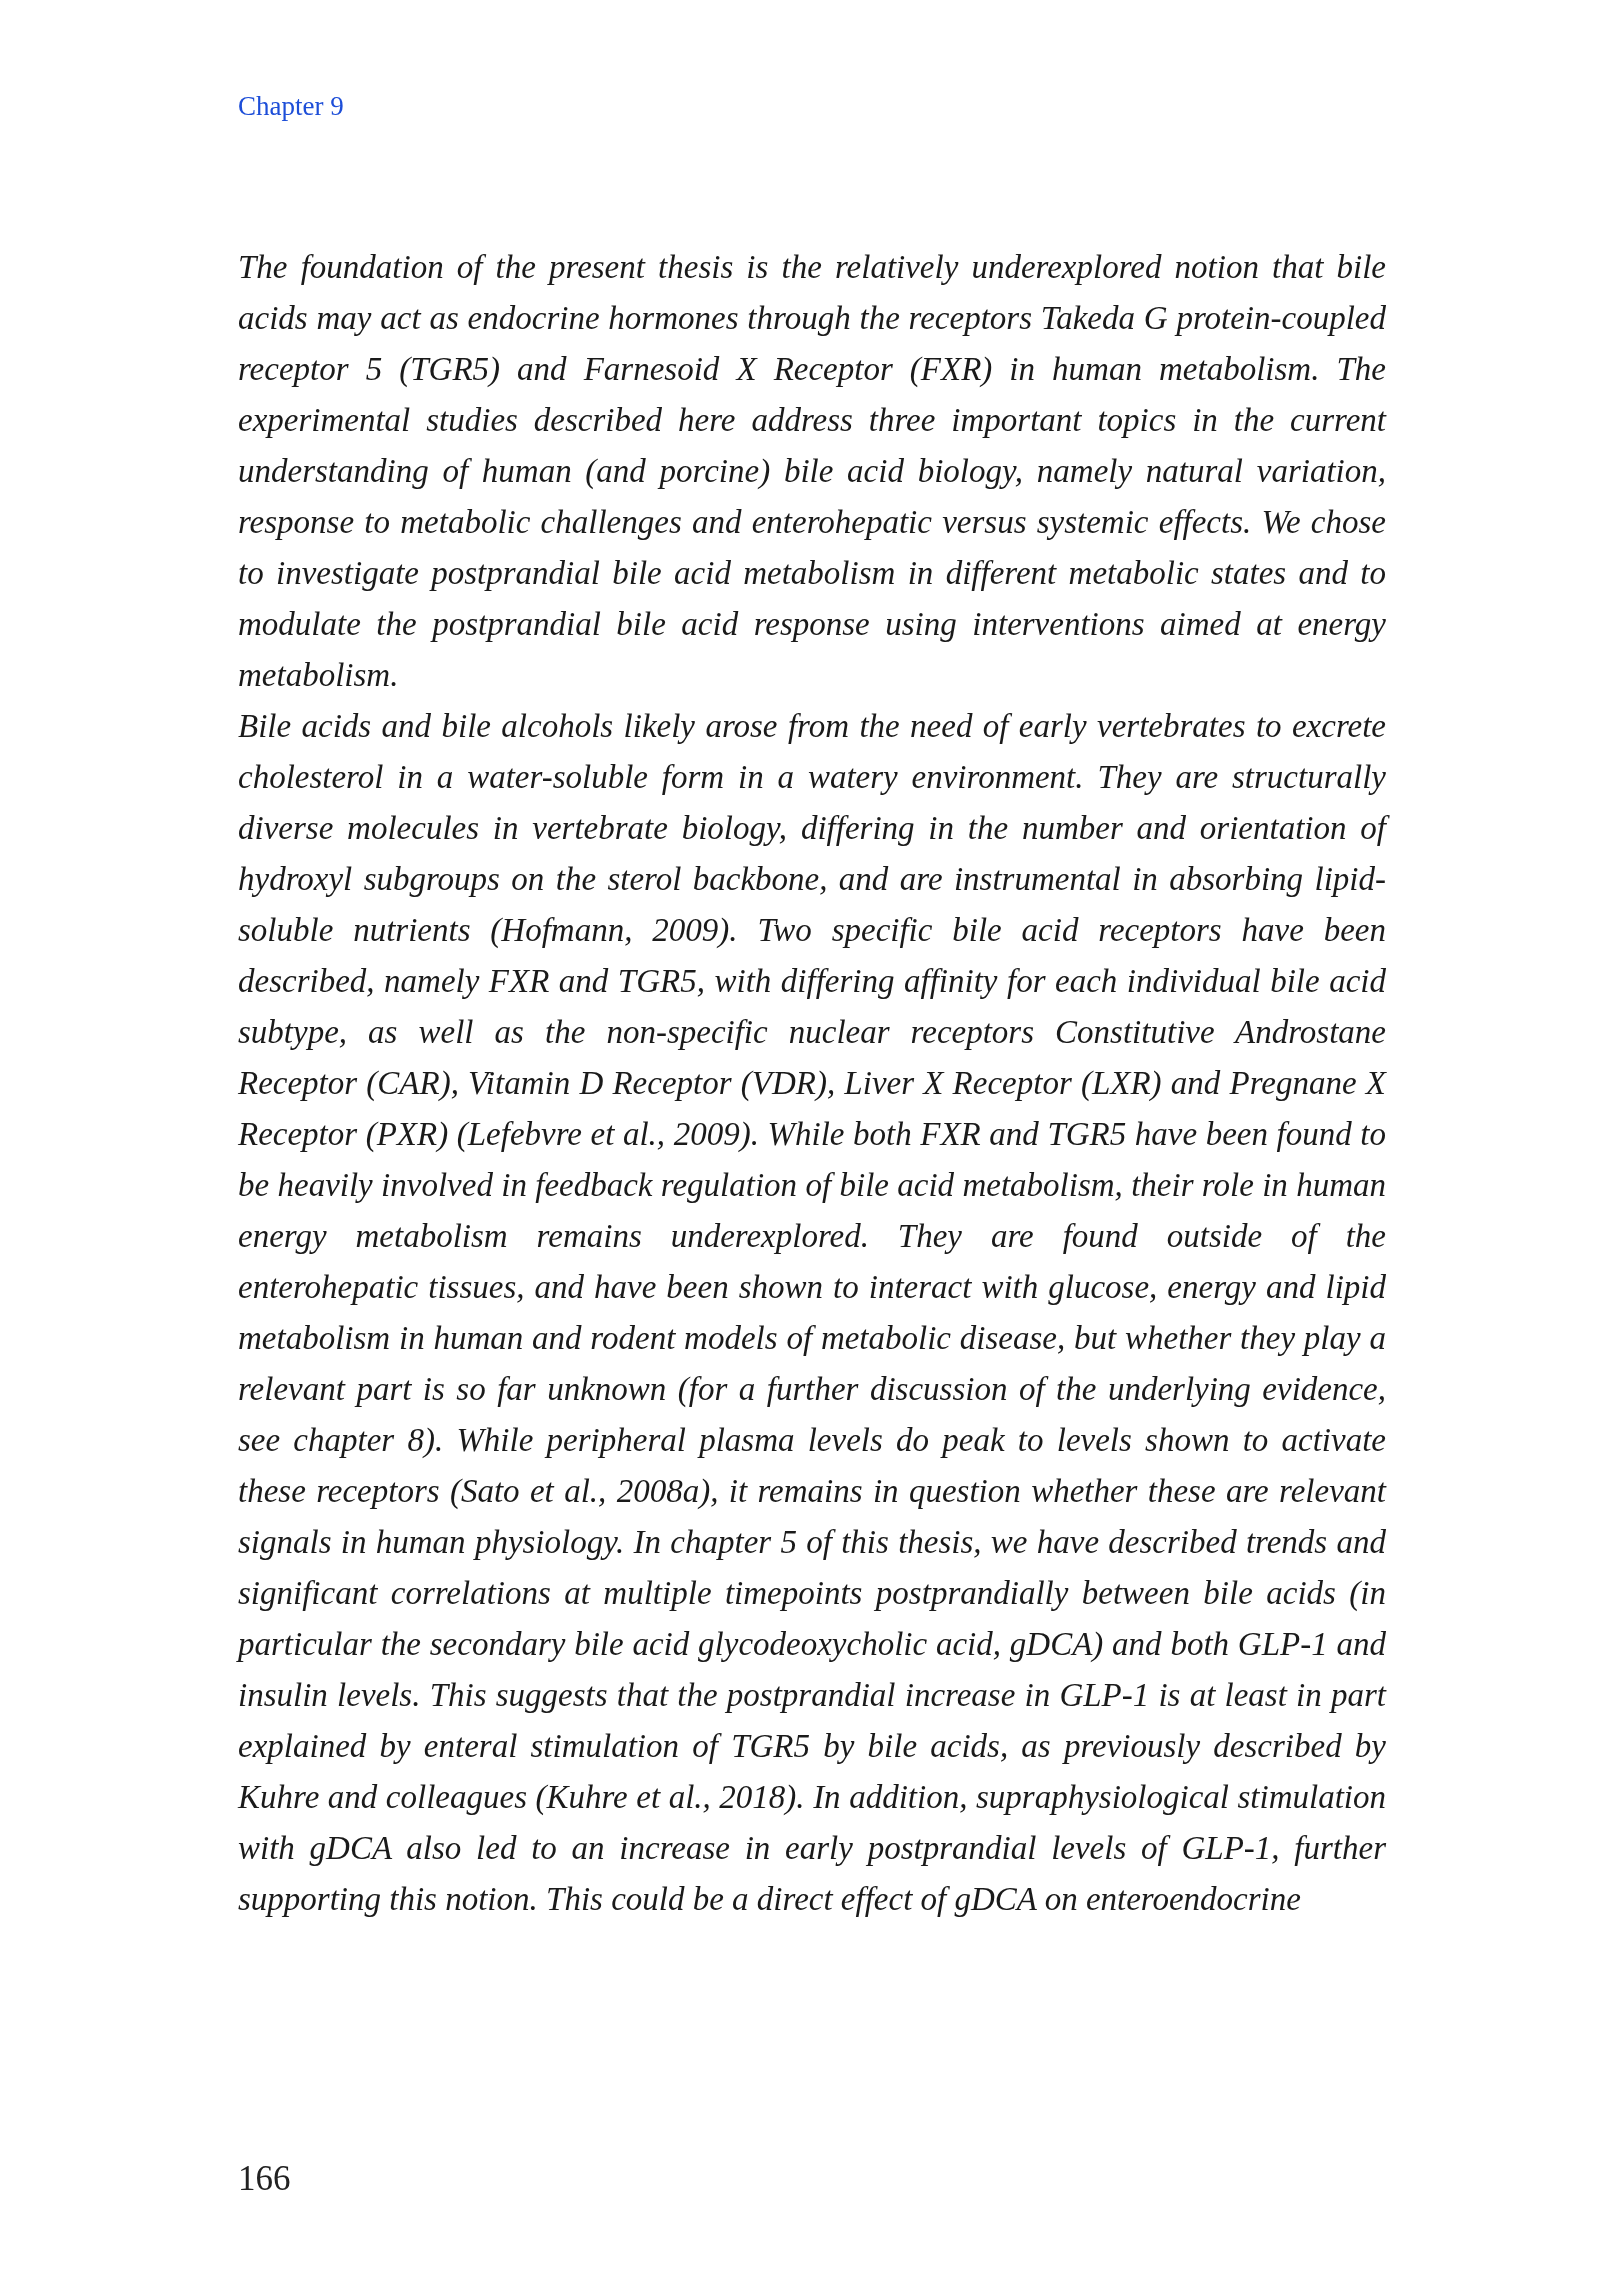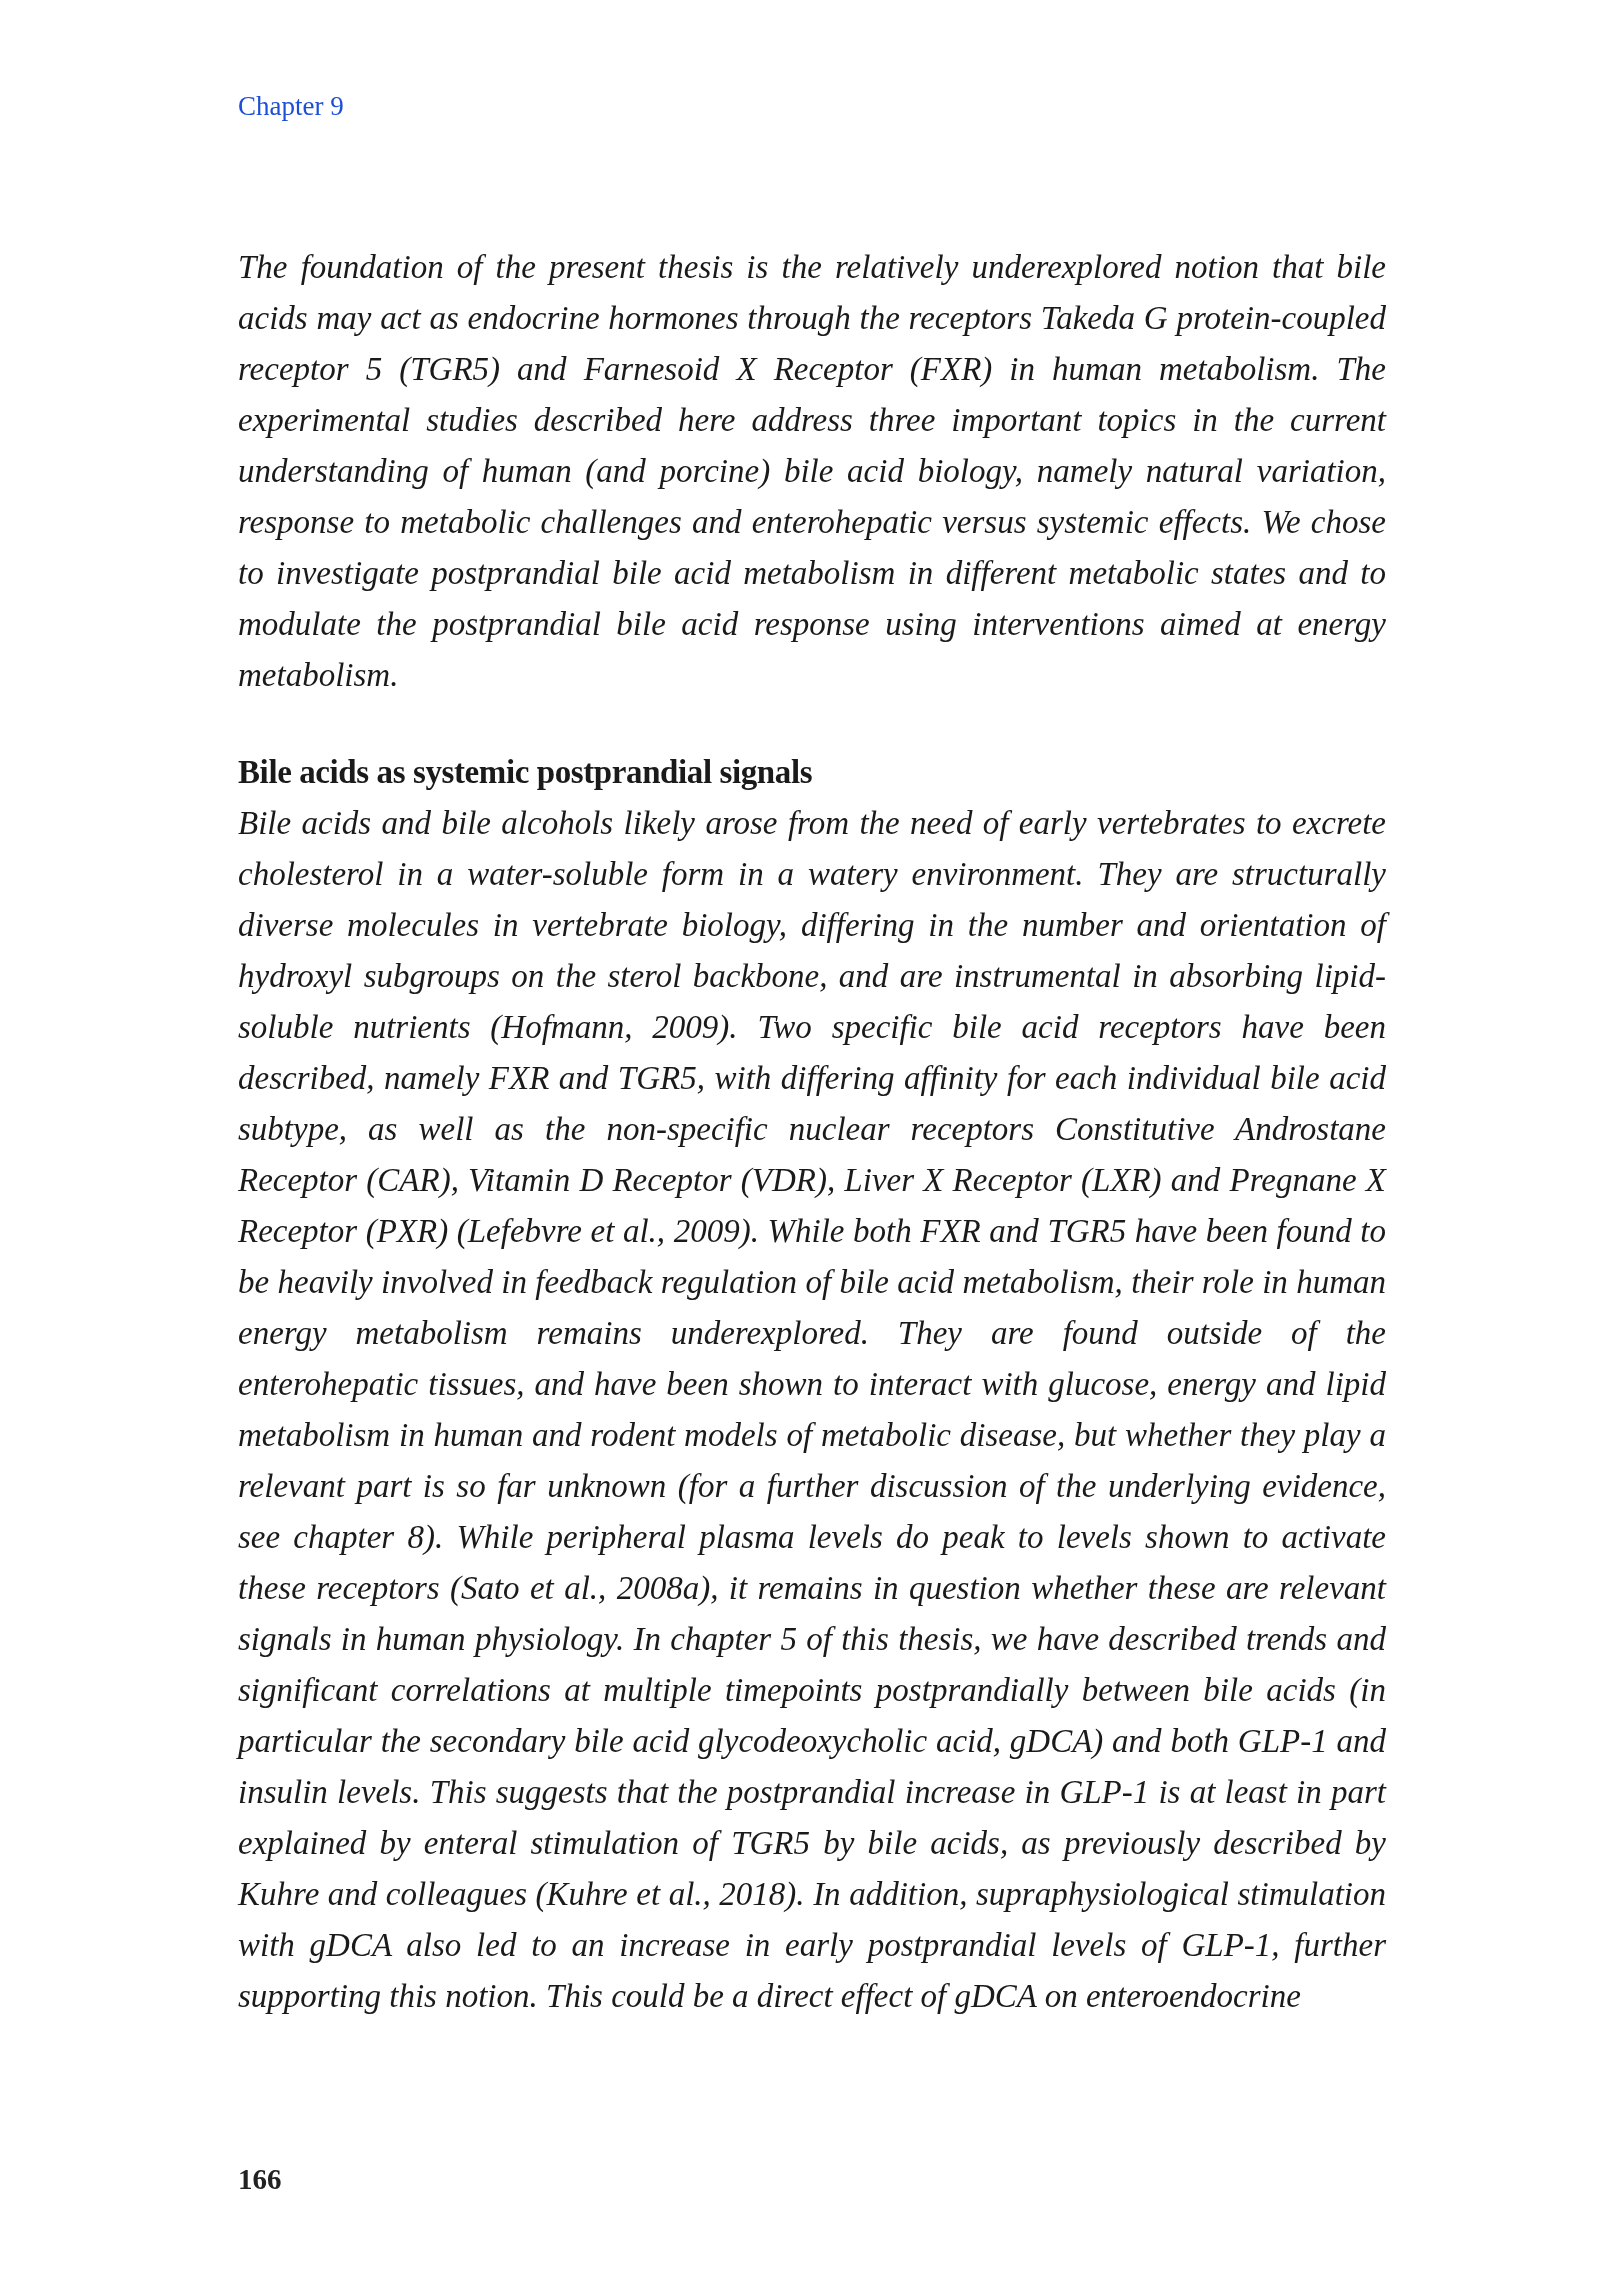--- a/index.html
+++ b/index.html
@@ -41,33 +41,31 @@
       margin: 46px 0 0 0;
       font-size: 33px;
       line-height: 51px;
       font-weight: bold;
       letter-spacing: -0.4px;
     }
     .page-number {
       position: absolute;
       left: 238px;
       top: 2164px;
-      font-size: 29px;
+      font-size: 35px;
       line-height: 30px;
       color: #222222;
-      font-weight: bold;
     }
   </style>
 </head>
 <body>
 
 <div class="running-head">Chapter 9</div>
 
 <div class="text-block">
   <p class="body-para">The foundation of the present thesis is the relatively underexplored notion that bile acids may act as endocrine hormones through the receptors Takeda G protein-coupled receptor 5 (TGR5) and Farnesoid X Receptor (FXR) in human metabolism. The experimental studies described here address three important topics in the current understanding of human (and porcine) bile acid biology, namely natural variation, response to metabolic challenges and enterohepatic versus systemic effects. We chose to investigate postprandial bile acid metabolism in different metabolic states and to modulate the postprandial bile acid response using interventions aimed at energy metabolism.</p>
 
-  <h2 class="section-heading">Bile acids as systemic postprandial signals</h2>
 
   <p class="body-para">Bile acids and bile alcohols likely arose from the need of early vertebrates to excrete cholesterol in a water-soluble form in a watery environment. They are structurally diverse molecules in vertebrate biology, differing in the number and orientation of hydroxyl subgroups on the sterol backbone, and are instrumental in absorbing lipid-soluble nutrients (Hofmann, 2009). Two specific bile acid receptors have been described, namely FXR and TGR5, with differing affinity for each individual bile acid subtype, as well as the non-specific nuclear receptors Constitutive Androstane Receptor (CAR), Vitamin D Receptor (VDR), Liver X Receptor (LXR) and Pregnane X Receptor (PXR) (Lefebvre et al., 2009). While both FXR and TGR5 have been found to be heavily involved in feedback regulation of bile acid metabolism, their role in human energy metabolism remains underexplored. They are found outside of the enterohepatic tissues, and have been shown to interact with glucose, energy and lipid metabolism in human and rodent models of metabolic disease, but whether they play a relevant part is so far unknown (for a further discussion of the underlying evidence, see chapter 8). While peripheral plasma levels do peak to levels shown to activate these receptors (Sato et al., 2008a), it remains in question whether these are relevant signals in human physiology. In chapter 5 of this thesis, we have described trends and significant correlations at multiple timepoints postprandially between bile acids (in particular the secondary bile acid glycodeoxycholic acid, gDCA) and both GLP-1 and insulin levels. This suggests that the postprandial increase in GLP-1 is at least in part explained by enteral stimulation of TGR5 by bile acids, as previously described by Kuhre and colleagues (Kuhre et al., 2018). In addition, supraphysiological stimulation with gDCA also led to an increase in early postprandial levels of GLP-1, further supporting this notion. This could be a direct effect of gDCA on enteroendocrine</p>
 </div>
 
 <div class="page-number">166</div>
 
 
 </body></html>

